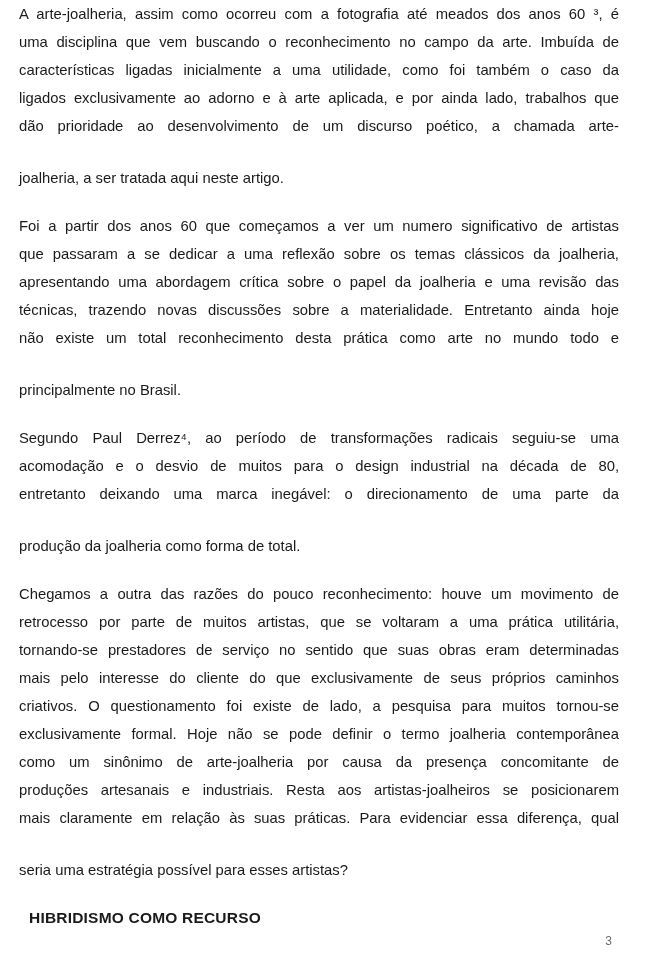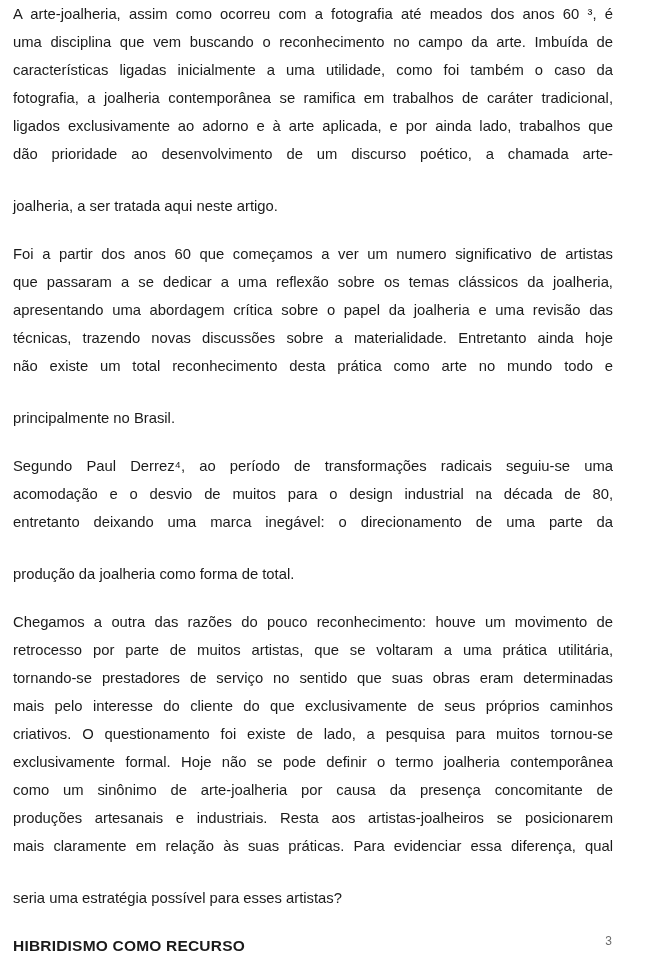--- a/index.html
+++ b/index.html
@@ -13,21 +13,21 @@
   .page {
     position: relative;
     width: 650px;
     height: 960px;
     background: #ffffff;
     font-family: "Liberation Sans", sans-serif;
     color: #1a1a1a;
   }
   .content {
     position: absolute;
-    left: 13px;
+    left: 19px;
     top: 0px;
     width: 600px;
   }
   .paragraph {
     margin: 0 0 20px 0;
   }
   .line {
     font-size: 14.8px;
     line-height: 28px;
     text-align: justify;
@@ -35,21 +35,21 @@
     white-space: normal;
   }
   .line.last {
     text-align-last: left;
     margin-top: 24px;
   }
   .line sup, .line {
     font-kerning: normal;
   }
   .heading {
-    margin: 0;
+    margin: 10px;
     font-size: 15.5px;
     font-weight: bold;
     line-height: 28px;
     letter-spacing: 0.2px;
   }
   .page-number {
     position: absolute;
     right: 38px;
     top: 934px;
     font-size: 12px;
@@ -60,21 +60,20 @@
 </head>
 <body>
 
 <div class="page">
   <div class="content">
     <div>
         <div class="paragraph">
           <div class="line">A arte-joalheria, assim como ocorreu com a fotografia até meados dos anos 60 ³, é</div>
           <div class="line">uma disciplina que vem buscando o reconhecimento no campo da arte. Imbuída de</div>
           <div class="line">características ligadas inicialmente a uma utilidade, como foi também o caso da</div>
-          <div class="line">fotografia, a joalheria contemporânea se ramifica em trabalhos de caráter tradicional,</div>
           <div class="line">ligados exclusivamente ao adorno e à arte aplicada, e por ainda lado, trabalhos que</div>
           <div class="line">dão prioridade ao desenvolvimento de um discurso poético, a chamada arte-</div>
           <div class="line last">joalheria, a ser tratada aqui neste artigo.</div>
         </div>
         <div class="paragraph">
           <div class="line">Foi a partir dos anos 60 que começamos a ver um numero significativo de artistas</div>
           <div class="line">que passaram a se dedicar a uma reflexão sobre os temas clássicos da joalheria,</div>
           <div class="line">apresentando uma abordagem crítica sobre o papel da joalheria e uma revisão das</div>
           <div class="line">técnicas, trazendo novas discussões sobre a materialidade. Entretanto ainda hoje</div>
           <div class="line">não existe um total reconhecimento desta prática como arte no mundo todo e</div>

